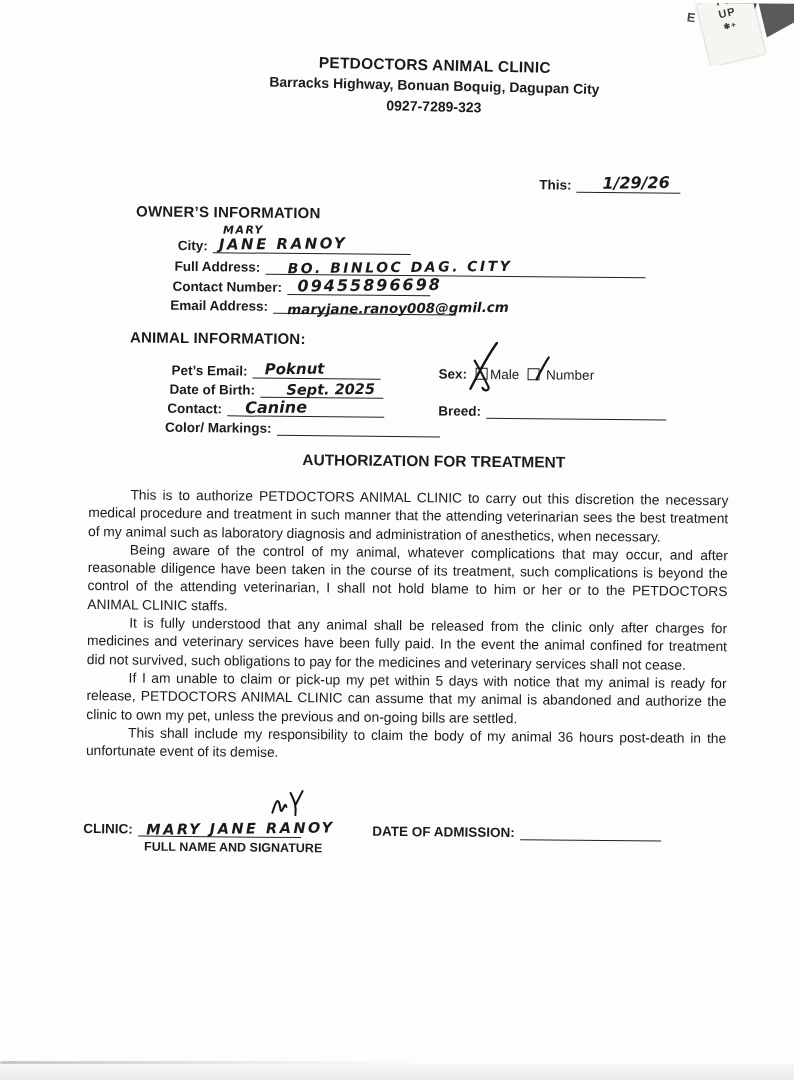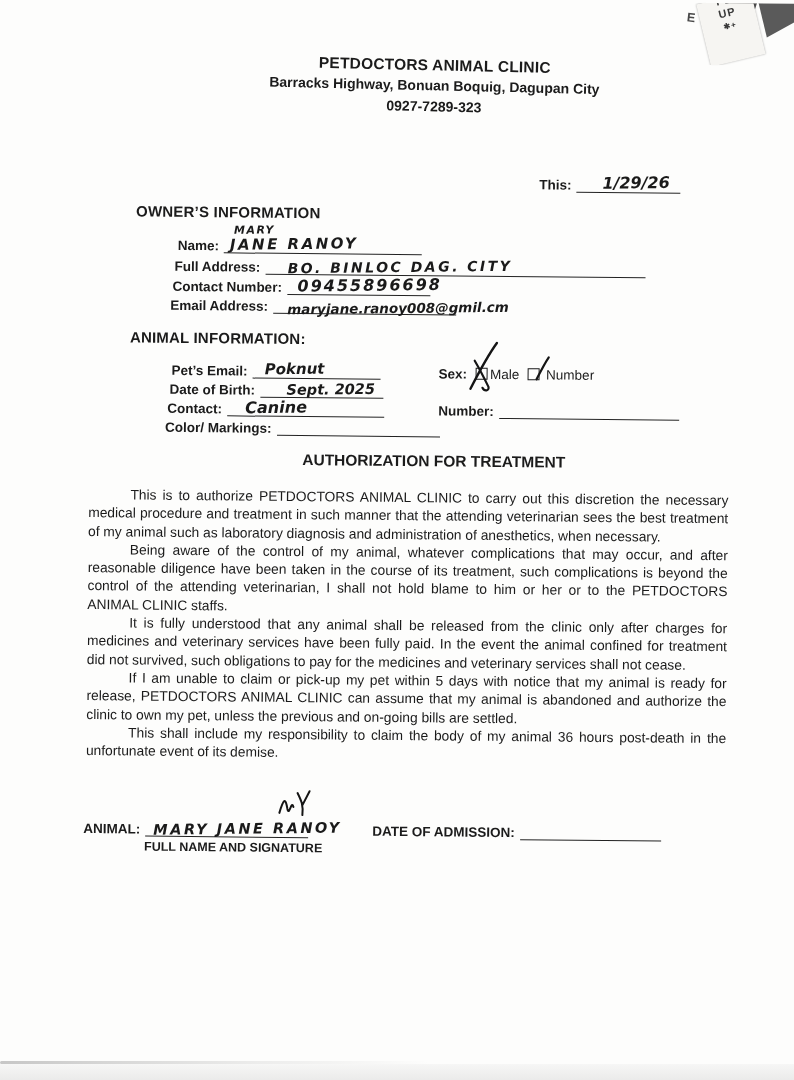--- a/index.html
+++ b/index.html
@@ -85,21 +85,21 @@
     <div class="row" style="top:172px; left:536px;">
       <span class="lbl">This:</span>
       <span class="wline" style="width:104px;">
         <span class="hand" style="left:26px; font-size:16px;">1/29/26</span>
       </span>
     </div>
 
     <div class="sec-title" style="top:205px; left:133px;">OWNER’S INFORMATION</div>
 
     <div class="row" style="top:236px; left:175px;">
-      <span class="lbl">Name:</span>
+      <span class="lbl">City:</span>
       <span class="wline" style="width:198px;">
         <span class="hand" style="left:10px; bottom:16px; font-size:11px; letter-spacing:1.5px;">MARY</span>
         <span class="hand caps" style="left:6px; font-size:15px;">JANE RANOY</span>
       </span>
     </div>
 
     <div class="row" style="top:257px; left:172px;">
       <span class="lbl">Full Address:</span>
       <span class="wline" style="width:380px;">
         <span class="hand caps" style="left:22px; font-size:14px;">BO. BINLOC DAG. CITY</span>
@@ -148,21 +148,21 @@
     </div>
 
     <div class="row" style="top:399px; left:166px;">
       <span class="lbl">Contact:</span>
       <span class="wline" style="width:157px;">
         <span class="hand" style="left:18px; bottom:-1px; font-size:16px;">Canine</span>
       </span>
     </div>
 
     <div class="row" style="top:399px; left:437px;">
-      <span class="lbl">Number:</span>
+      <span class="lbl">Breed:</span>
       <span class="wline" style="width:180px;">
         <span class="hand"></span>
       </span>
     </div>
 
     <div class="row" style="top:418px; left:164px;">
       <span class="lbl">Color/ Markings:</span>
       <span class="wline" style="width:163px;">
         <span class="hand"></span>
       </span>
@@ -172,21 +172,21 @@
 
     <div class="body-text">
       <p>This is to authorize PETDOCTORS ANIMAL CLINIC to carry out this discretion the necessary medical procedure and treatment in such manner that the attending veterinarian sees the best treatment of my animal such as laboratory diagnosis and administration of anesthetics, when necessary.</p>
       <p>Being aware of the control of my animal, whatever complications that may occur, and after reasonable diligence have been taken in the course of its treatment, such complications is beyond the control of the attending veterinarian, I shall not hold blame to him or her or to the PETDOCTORS ANIMAL CLINIC staffs.</p>
       <p>It is fully understood that any animal shall be released from the clinic only after charges for medicines and veterinary services have been fully paid. In the event the animal confined for treatment did not survived, such obligations to pay for the medicines and veterinary services shall not cease.</p>
       <p>If I am unable to claim or pick-up my pet within 5 days with notice that my animal is ready for release, PETDOCTORS ANIMAL CLINIC  can assume that my animal is abandoned and authorize the clinic to own my pet, unless the previous and on-going bills are settled.</p>
       <p>This shall include my responsibility to claim the body of my animal 36 hours post-death in the unfortunate event of its demise.</p>
     </div>
 
     <div class="row" style="top:820px; left:86px;">
-      <span class="lbl">ANIMAL:</span>
+      <span class="lbl">CLINIC:</span>
       <span class="wline" style="width:163px;">
         <svg class="squiggle" width="38" height="32" viewBox="0 0 38 32">
           <path d="M4,26 C8,12 10,10 12,22 C14,30 16,12 18,20 M22,6 C26,14 28,18 27,28 M34,4 C31,10 29,14 27,18" stroke="#151515" stroke-width="2" fill="none" stroke-linecap="round"></path>
         </svg>
         <span class="hand caps" style="left:8px; font-size:14.5px;">MARY JANE RANOY</span>
       </span>
     </div>
     <div class="sign-sub">FULL NAME AND SIGNATURE</div>
 
     <div class="row" style="top:820px; left:375px;">

